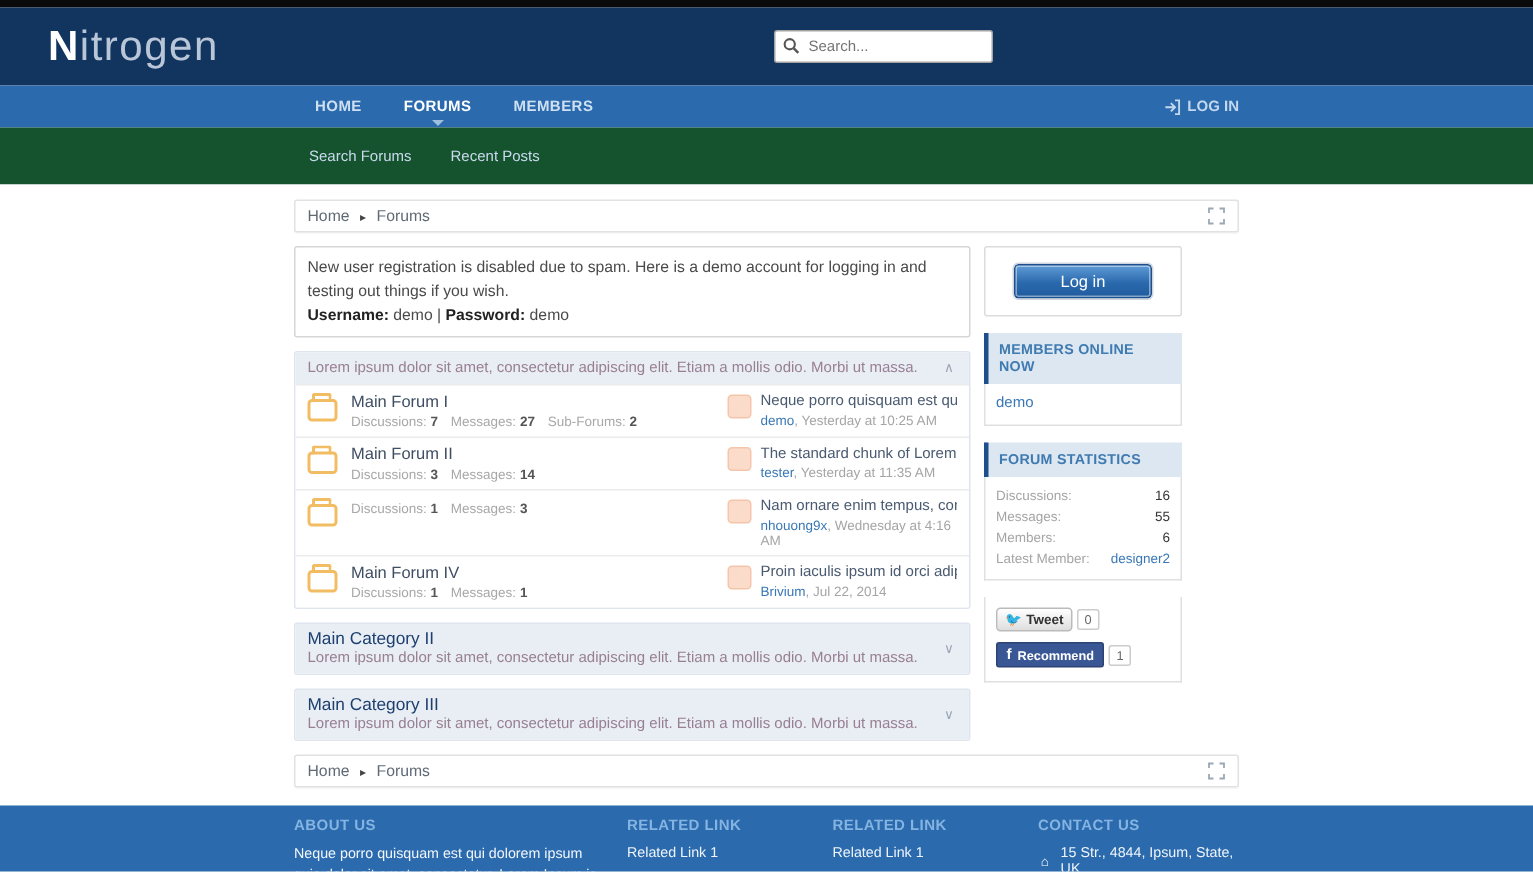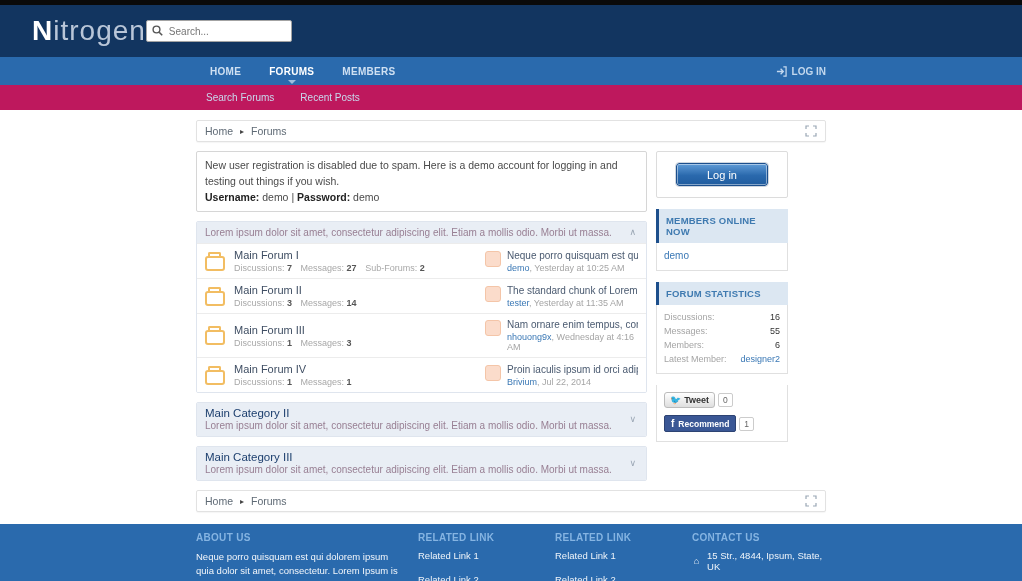--- a/index.html
+++ b/index.html
@@ -3,36 +3,36 @@
 <meta charset="utf-8">
 <style>
   * { margin:0; padding:0; box-sizing:border-box; }
   html,body { width:1022px; height:581px; overflow:hidden; }
   body { font-family:"Liberation Sans", sans-serif; background:#fff; font-size:11px; color:#444; }
   .wrap { width:630px; margin:0 auto; position:relative; }
 
   
   .topstrip { height:5px; background:#0a0a0a; }
   .header { height:52px; background:#123560; }
-  .header .wrap { display:flex; align-items:center; height:100%;margin-left:32px; }
+  .header .wrap { display:flex; align-items:center; justify-content:space-between; height:100%;margin-left:32px; }
   .logo { font-size:28px; color:#b9c6d8; font-weight:300; letter-spacing:1px; cursor:pointer; }
   .logo b { color:#ffffff; font-weight:700; }
   .searchbox { position:relative; }
   .searchbox input { width:146px; height:22px; border:1px solid #a3a3a3; border-radius:2px; padding:0 6px 0 22px; font-size:10px; color:#333; font-family:"Liberation Sans",sans-serif; }
   .searchbox svg { position:absolute; left:6px; top:5px; }
 
   .navbar { height:28px; background:#2a6aad; }
   .navbar .wrap { display:flex; align-items:stretch; justify-content:space-between; height:100%; }
   .navtabs { display:flex; }
   .navtab { color:#cfe0f2; font-size:10px; font-weight:bold; padding:0 14px; display:flex; align-items:center; position:relative; cursor:pointer; letter-spacing:.3px; }
   .navtab.active { color:#ffffff; }
   .navtab.active .tri { position:absolute; bottom:1px; left:50%; margin-left:-4px; width:0; height:0; border-left:4px solid transparent; border-right:4px solid transparent; border-top:4px solid #9dbede; }
   .loginlink { display:flex; align-items:center; gap:5px; color:#c3d8ee; font-size:10px; font-weight:bold; cursor:pointer; }
 
-  .subnav { height:25px; background:#be185d; }
+  .subnav { height:38px; background:#14532d; }
   .subnav .wrap { display:flex; align-items:center; height:100%; gap:26px; padding-left:10px; }
   .subnavitem { color:#c9daee; font-size:10px; cursor:pointer; }
 
   
   .content { background:#fff; padding:10px 0 12px; }
   .crumbbar { display:flex; align-items:center; justify-content:space-between; border:1px solid #e2e2e2; border-radius:2px; background:#fff; padding:4px 8px; box-shadow:0 1px 1px rgba(0,0,0,.04); }
   .crumbs { display:flex; align-items:center; gap:7px; color:#5f6a75; font-size:10.5px; }
   .crumbs .sep { color:#444; font-size:8px; }
   .crumb { cursor:pointer; }
   .expand-ic { cursor:pointer; display:flex; }
@@ -43,21 +43,21 @@
 
   .notice { border:1px solid #d6d6d6; border-radius:2px; padding:6px 8px; font-size:10.5px; color:#4a4a4a; line-height:1.5; }
   .notice b { color:#222; }
 
   .cat { margin-top:9px; border:1px solid #dfe5ee; border-radius:2px; overflow:hidden; }
   .cathead { background:#e9eef5; padding:4px 8px 5px; display:flex; justify-content:space-between; align-items:center; cursor:pointer; }
   .cattitle { color:#1d3f6e; font-size:11.5px; }
   .catdesc { color:#987f93; font-size:10px; margin-top:1px; }
   .chev { color:#9aa6b4; font-size:9px; padding-right:2px; }
 
-  .forumrow { background:#fff; border-top:1px solid #ececec; display:flex; align-items:center; padding:5px 8px; gap:9px; }
+  .forumrow { background:#fff; border-top:1px solid #ececec; display:flex; padding:5px 8px; gap:9px; }
   .folder { width:20px; height:15px; border:2px solid #f2bd62; border-radius:3px; position:relative; margin-top:4px; flex:none; cursor:pointer; }
   .folder:before { content:""; position:absolute; top:-6px; left:1px; width:9px; height:4px; border:2px solid #f2bd62; border-bottom:none; border-radius:2px 2px 0 0; }
   .finfo { flex:1; min-width:0; }
   .fname { color:#3f4e63; font-size:11px; cursor:pointer; }
   .fstats { font-size:9px; color:#a8a8a8; margin-top:2px; }
   .fstats b { color:#555; font-weight:bold; }
   .fstats span.pair { margin-right:6px; }
   .lastpost { width:153px; flex:none; display:flex; gap:6px; align-items:flex-start; }
   .miniav { width:16px; height:16px; border-radius:3px; background:#fbdccb; border:1px solid #f4c5a8; flex:none; margin-top:1px; cursor:pointer; }
   .lp-title { color:#4a5a70; font-size:10px; white-space:nowrap; overflow:hidden; display:block; cursor:pointer; }
@@ -205,21 +205,20 @@
               <div style="min-width:0;">
                 <span class="lp-title">The standard chunk of Lorem Ipsu...</span>
                 <div class="lp-meta"><span class="author">tester</span><span>, Yesterday at 11:35 AM</span></div>
               </div>
             </div>
           </div>
 
           <div class="forumrow">
             <div class="folder"></div>
             <div class="finfo">
-              <div class="fname">Main Forum III</div>
               <div class="fstats">
                 <span class="pair"><span>Discussions:</span> <b>1</b></span>
                 <span class="pair"><span>Messages:</span> <b>3</b></span>
               </div>
             </div>
             <div class="lastpost">
               <span class="miniav"></span>
               <div style="min-width:0;">
                 <span class="lp-title">Nam ornare enim tempus, condim...</span>
                 <div class="lp-meta"><span class="author">nhouong9x</span><span>, Wednesday at 4:16 AM</span></div>

